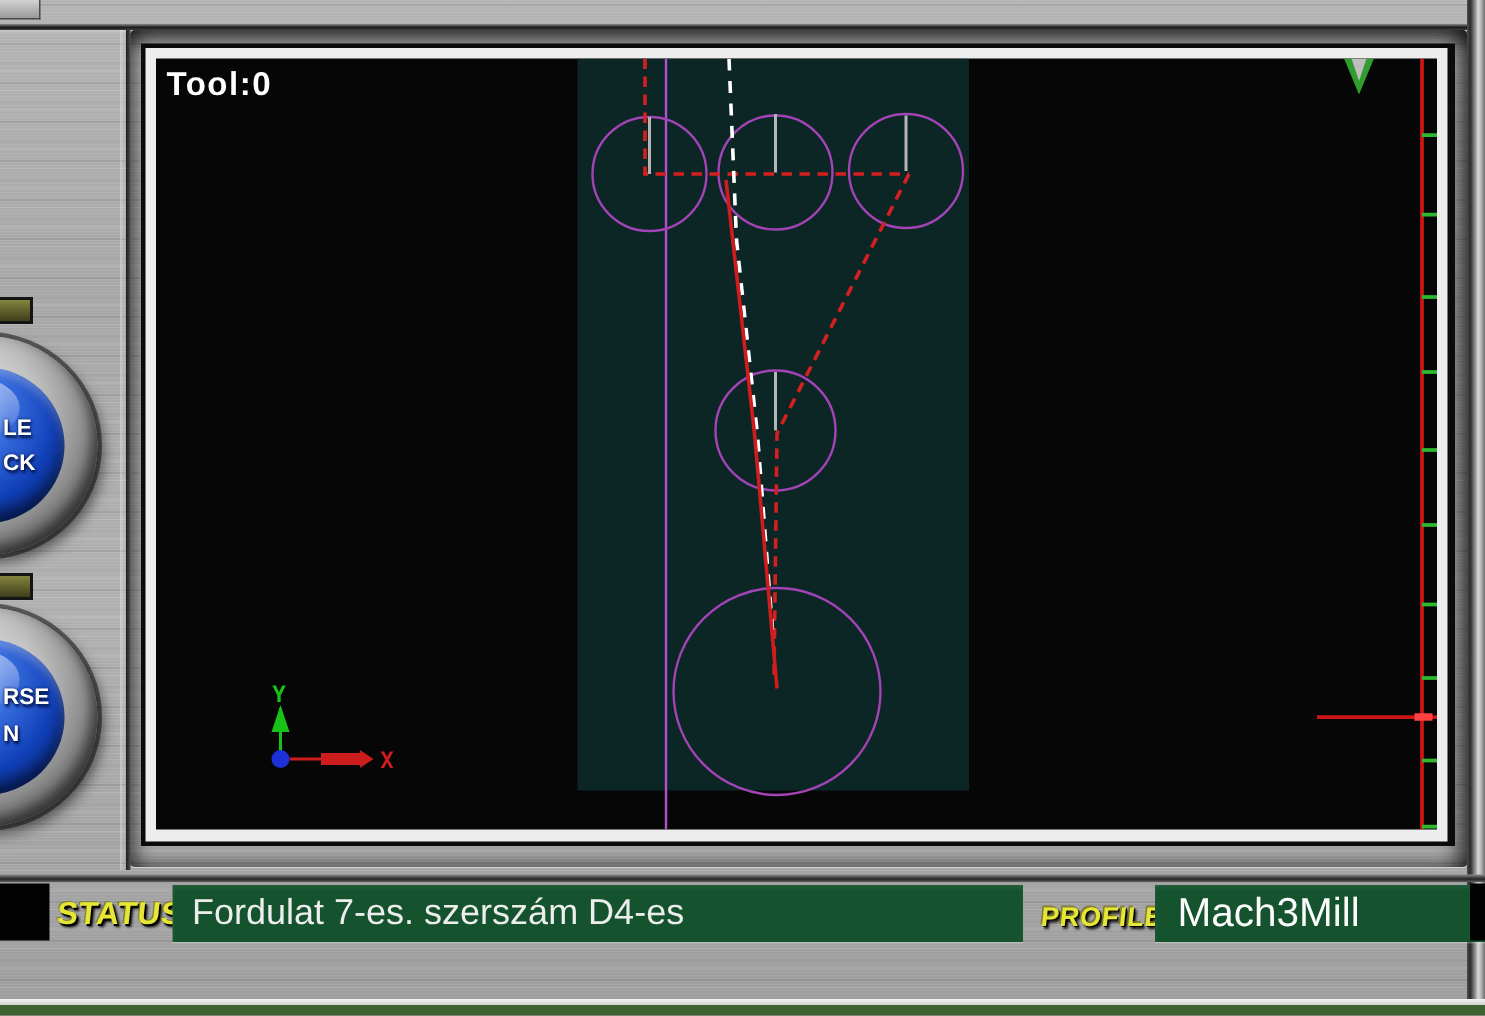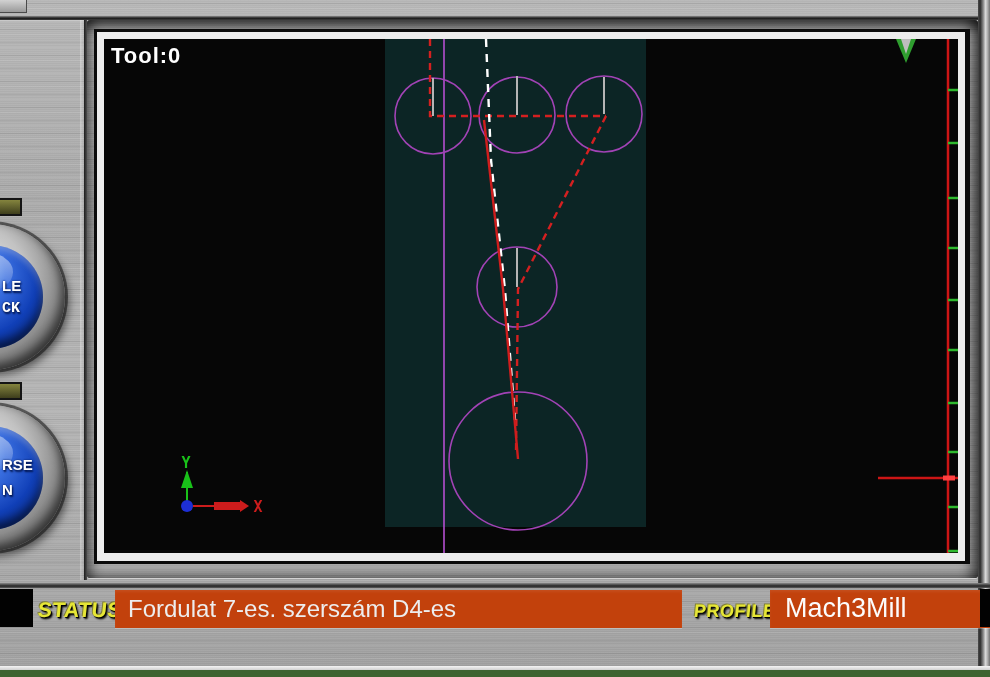--- a/index.html
+++ b/index.html
@@ -45,26 +45,26 @@
     box-shadow:0 0 0 3px rgba(18,18,18,.55), 4px 5px 9px rgba(0,0,0,.55), inset -4px -5px 8px rgba(0,0,0,.45);}
   .btn1{top:224px;}
   .btn2{top:405px;}
   .btn-blue{position:absolute;left:22px;top:21px;width:106px;height:104px;border-radius:50%;
     background:radial-gradient(circle at 36% 28%, #8fc0f8 0%, #3a6fe0 30%, #1140b8 62%, #082a86 86%, #051f66 100%);
     box-shadow: inset 0 -7px 10px rgba(0,0,0,.55), inset 0 4px 6px rgba(255,255,255,.30);}
   .btn-blue::after{content:"";position:absolute;left:16%;top:7%;width:56%;height:38%;border-radius:50%;
     background:linear-gradient(180deg,rgba(255,255,255,.5),rgba(255,255,255,.04));}
   .btn-txt{position:absolute;left:2px;color:#fff;font-weight:bold;font-size:15px;line-height:1;
     text-shadow:1px 2px 2px #02154d, 0 0 2px #02154d;}
-  .t-le{top:278px;} .t-ck{top:301px;font-family:Liberation Mono, monospace;} .t-rse{top:457px;} .t-n{top:482px;}
+  .t-le{top:278px;} .t-ck{top:301px;} .t-rse{top:457px;} .t-n{top:482px;}
 
   
   .black-strip-l{left:0;top:589px;width:33px;height:38px;background:#020202;}
   .black-strip-r{left:980px;top:589px;width:10px;height:38px;background:#020202;}
-  .field{background:#c2410c;box-shadow:inset 0 2px 3px rgba(255,255,255,.07), 0 1px 0 rgba(255,255,255,.25);}
+  .field{background:#14532d;box-shadow:inset 0 2px 3px rgba(255,255,255,.07), 0 1px 0 rgba(255,255,255,.25);}
   .status-field{left:115px;top:590px;width:567px;height:38px;color:#ededed;font-size:24px;line-height:38px;padding-left:13px;box-sizing:border-box;white-space:nowrap;overflow:hidden;}
   .profile-field{left:770px;top:590px;width:239px;height:38px;color:#fcfcfc;font-size:27px;line-height:37px;padding-left:15px;box-sizing:border-box;white-space:nowrap;overflow:hidden;}
   .panel-label{color:#e6e636;font-weight:800;transform:skewX(-6deg);
     text-shadow:-1px -1px 0 rgba(120,120,30,.8), 1px 1px 0 #000, 2px 2px 2px #000;}
   .status-label{left:38px;top:598px;font-size:21px;letter-spacing:.5px;}
   .profile-label{left:694px;top:601px;font-size:18px;letter-spacing:.5px;}
 
   
   .bottom-white{left:0;top:666px;width:990px;height:4px;background:linear-gradient(180deg,#f4f4f4,#cfcfcf);}
   .bottom-green{left:0;top:670px;width:990px;height:7px;background:#3e6330;}

